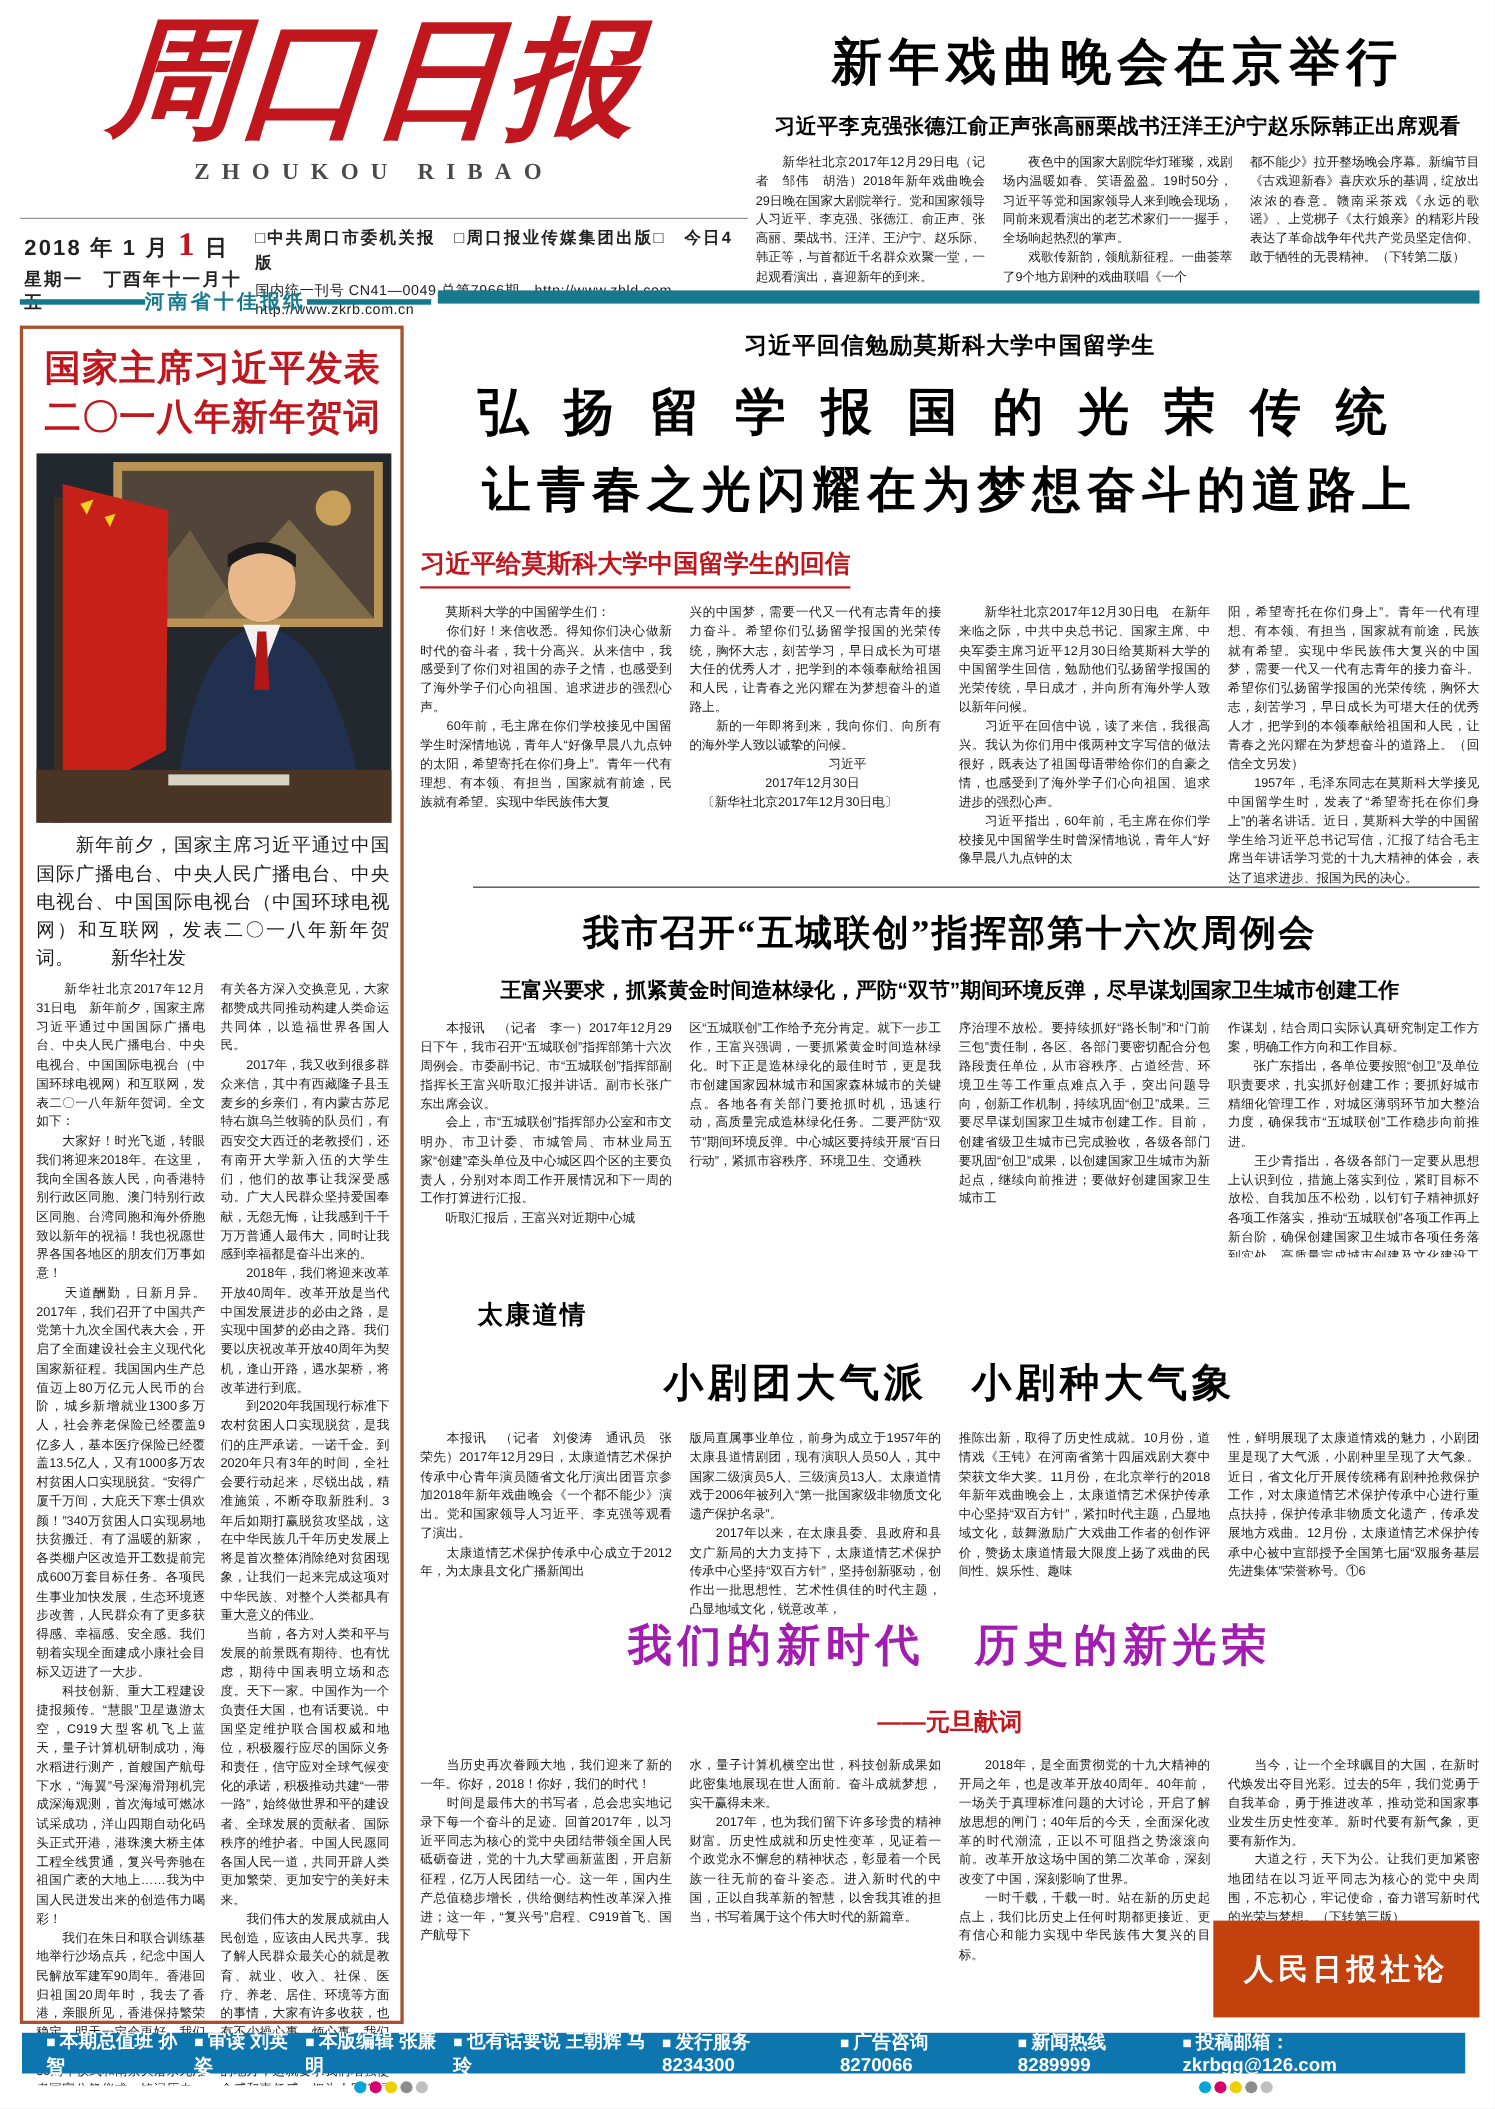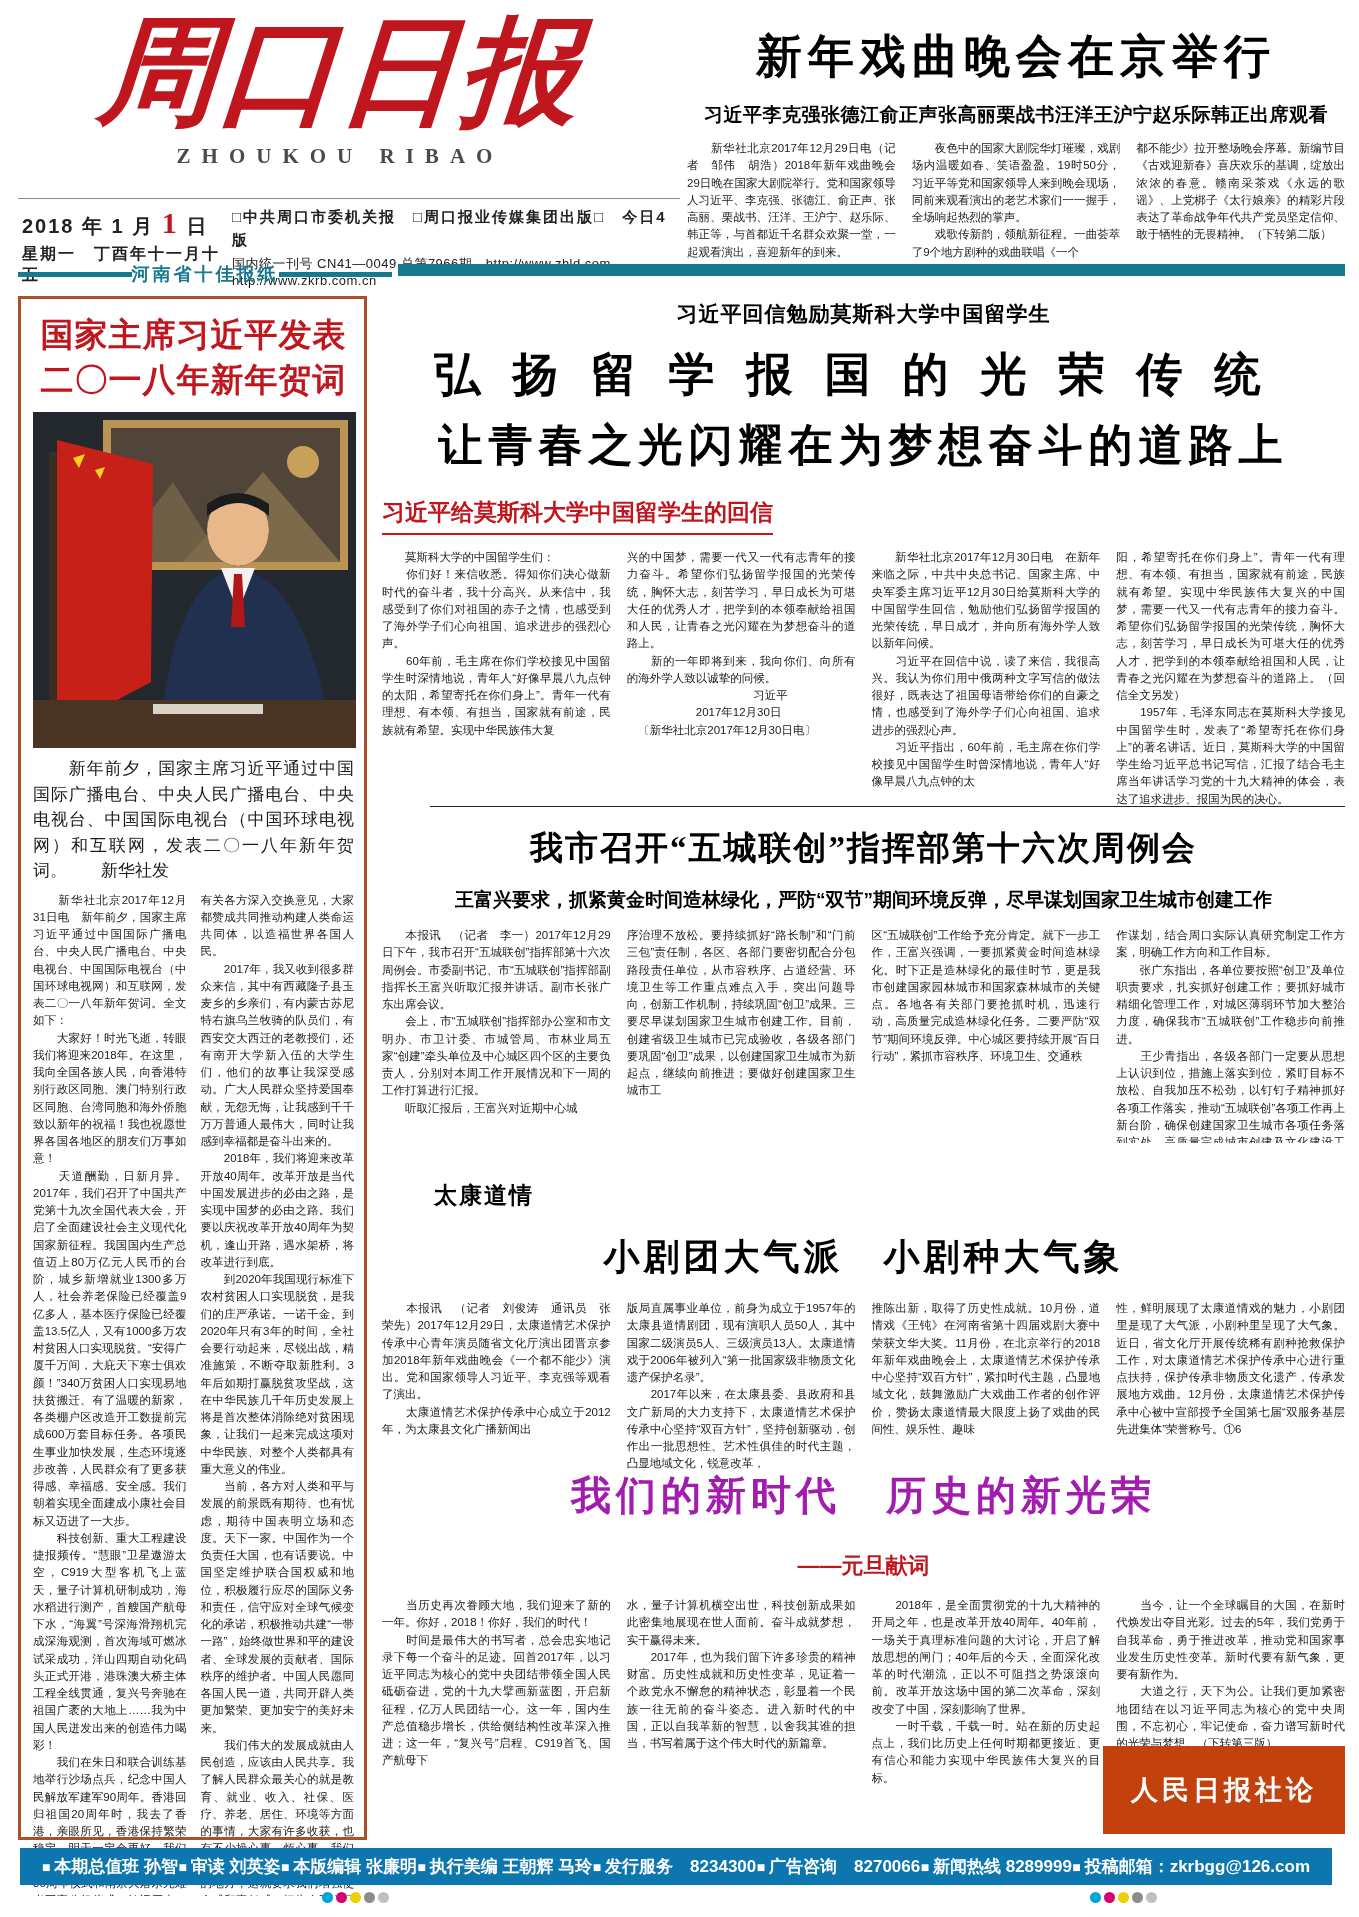--- a/index.html
+++ b/index.html
@@ -164,22 +164,22 @@
 
   <div class="abs divider" style="left:430px;top:806px;width:915px;"></div>
 
   <div class="abs" style="left:382px;top:826px;width:963px;">
     <div class="wc-headline">我市召开“五城联创”指挥部第十六次周例会</div>
     <div class="wc-sub" style="margin-top:16px;">王富兴要求，抓紧黄金时间造林绿化，严防“双节”期间环境反弹，尽早谋划国家卫生城市创建工作</div>
     <div class="cols" style="margin-top:14px;height:216px;">
       <div class="col">　　本报讯　（记者　李一）2017年12月29日下午，我市召开“五城联创”指挥部第十六次周例会。市委副书记、市“五城联创”指挥部副指挥长王富兴听取汇报并讲话。副市长张广东出席会议。
 　　会上，市“五城联创”指挥部办公室和市文明办、市卫计委、市城管局、市林业局五家“创建”牵头单位及中心城区四个区的主要负责人，分别对本周工作开展情况和下一周的工作打算进行汇报。
 　　听取汇报后，王富兴对近期中心城</div>
+      <div class="col">区“五城联创”工作给予充分肯定。就下一步工作，王富兴强调，一要抓紧黄金时间造林绿化。时下正是造林绿化的最佳时节，更是我市创建国家园林城市和国家森林城市的关键点。各地各有关部门要抢抓时机，迅速行动，高质量完成造林绿化任务。二要严防“双节”期间环境反弹。中心城区要持续开展“百日行动”，紧抓市容秩序、环境卫生、交通秩</div>
       <div class="col">序治理不放松。要持续抓好“路长制”和“门前三包”责任制，各区、各部门要密切配合分包路段责任单位，从市容秩序、占道经营、环境卫生等工作重点难点入手，突出问题导向，创新工作机制，持续巩固“创卫”成果。三要尽早谋划国家卫生城市创建工作。目前，创建省级卫生城市已完成验收，各级各部门要巩固“创卫”成果，以创建国家卫生城市为新起点，继续向前推进；要做好创建国家卫生城市工</div>
-      <div class="col">区“五城联创”工作给予充分肯定。就下一步工作，王富兴强调，一要抓紧黄金时间造林绿化。时下正是造林绿化的最佳时节，更是我市创建国家园林城市和国家森林城市的关键点。各地各有关部门要抢抓时机，迅速行动，高质量完成造林绿化任务。二要严防“双节”期间环境反弹。中心城区要持续开展“百日行动”，紧抓市容秩序、环境卫生、交通秩</div>
       <div class="col">作谋划，结合周口实际认真研究制定工作方案，明确工作方向和工作目标。
 　　张广东指出，各单位要按照“创卫”及单位职责要求，扎实抓好创建工作；要抓好城市精细化管理工作，对城区薄弱环节加大整治力度，确保我市“五城联创”工作稳步向前推进。
 　　王少青指出，各级各部门一定要从思想上认识到位，措施上落实到位，紧盯目标不放松、自我加压不松劲，以钉钉子精神抓好各项工作落实，推动“五城联创”各项工作再上新台阶，确保创建国家卫生城市各项任务落到实处，高质量完成城市创建及文化建设工作。①3</div>
     </div>
   </div>
 
   <div class="abs" style="left:382px;top:1180px;width:963px;">
     <div class="tk-label" style="margin-left:52px;">太康道情</div>
     <div class="tk-headline" style="margin-top:22px;">小剧团大气派　小剧种大气象</div>
     <div class="cols" style="margin-top:18px;height:176px;">
@@ -208,21 +208,21 @@
   </div>
 
   <div class="abs editorial" style="left: 1103px; top: 1746px; width: 242px; height: 88px; background: #c2410c;">
     <span>人民日报社论</span>
   </div>
 
   <div class="abs footer" style="left: 20px; top: 1848px; width: 1312px; height: 37px; background: rgb(14, 118, 174);">
     <span class="f-item">本期总值班 孙智</span>
     <span class="f-item">审读 刘英姿</span>
     <span class="f-item">本版编辑 张廉明</span>
-    <span class="f-item">执行美编 王朝辉 马玲</span>
+    <span class="f-item">也有话要说 王朝辉 马玲</span>
     <span class="f-item">发行服务　8234300</span>
     <span class="f-item">广告咨询　8270066</span>
     <span class="f-item">新闻热线 8289999</span>
     <span class="f-item">投稿邮箱：zkrbgg@126.com</span>
   </div>
 
   <div class="abs dots" style="left:322px;top:1892px;">
       <span class="dot" style="background: rgb(0, 165, 217);"></span>
       <span class="dot" style="background: rgb(214, 0, 110);"></span>
       <span class="dot" style="background: rgb(239, 207, 0);"></span>

